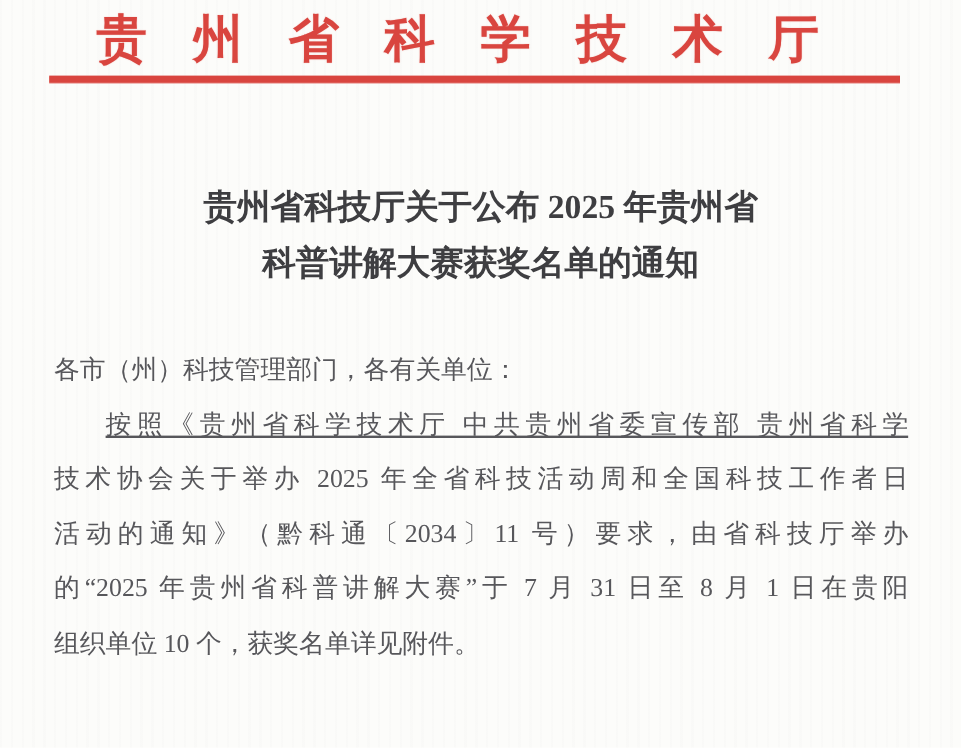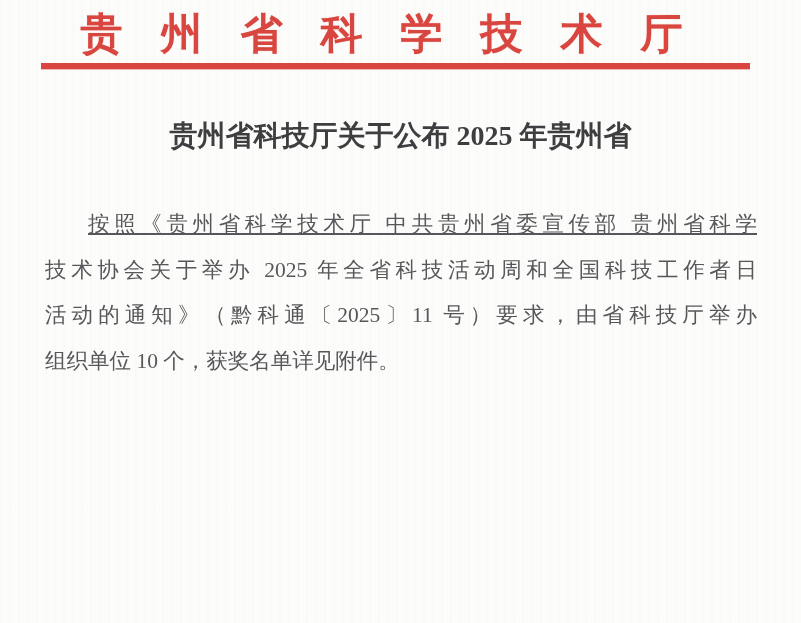--- a/index.html
+++ b/index.html
@@ -38,21 +38,21 @@
     white-space: nowrap;
   }
   .rule {
     width: 709px;
     height: 6px;
     margin: 5px 0 0 41px;
     background: #d9453f;
     box-shadow: 0 1px 0 rgba(217,69,63,0.35);
   }
   .title {
-    margin-top: 44px;
+    margin-top: 82px;
     text-align: center;
     font-size: 28px;
     font-weight: 700;
     line-height: 46px;
     color: #3e3e41;
   }
   .body-text {
     margin: 43px 44px 0 45px;
     font-size: 21.5px;
     line-height: 45.5px;
@@ -77,22 +77,25 @@
 <body>
 
 <div class="page">
 
   <div class="masthead">贵州省科学技术厅</div>
 
   <div class="rule"></div>
 
   <div class="title">
     <div>贵州省科技厅关于公布 2025 年贵州省</div>
+    <div>科普讲解大赛获奖名单的通知</div>
   </div>
 
   <div class="body-text">
+    <div class="line">各市（州）科技管理部门，各有关单位：</div>
     <div class="line just indent">按照《贵州省科学技术厅 中共贵州省委宣传部 贵州省科学</div>
     <div class="line just">技术协会关于举办 2025 年全省科技活动周和全国科技工作者日</div>
-    <div class="line just">活动的通知》（黔科通〔2025〕11 号）要求，由省科技厅举办</div>
+    <div class="line just">活动的通知》（黔科通〔2034〕11 号）要求，由省科技厅举办</div>
+    <div class="line just">的“2025 年贵州省科普讲解大赛”于 7 月 31 日至 8 月 1 日在贵阳</div>
     <div class="line">组织单位 10 个，获奖名单详见附件。</div>
   </div>
 
 </div>
 
 </body></html>

